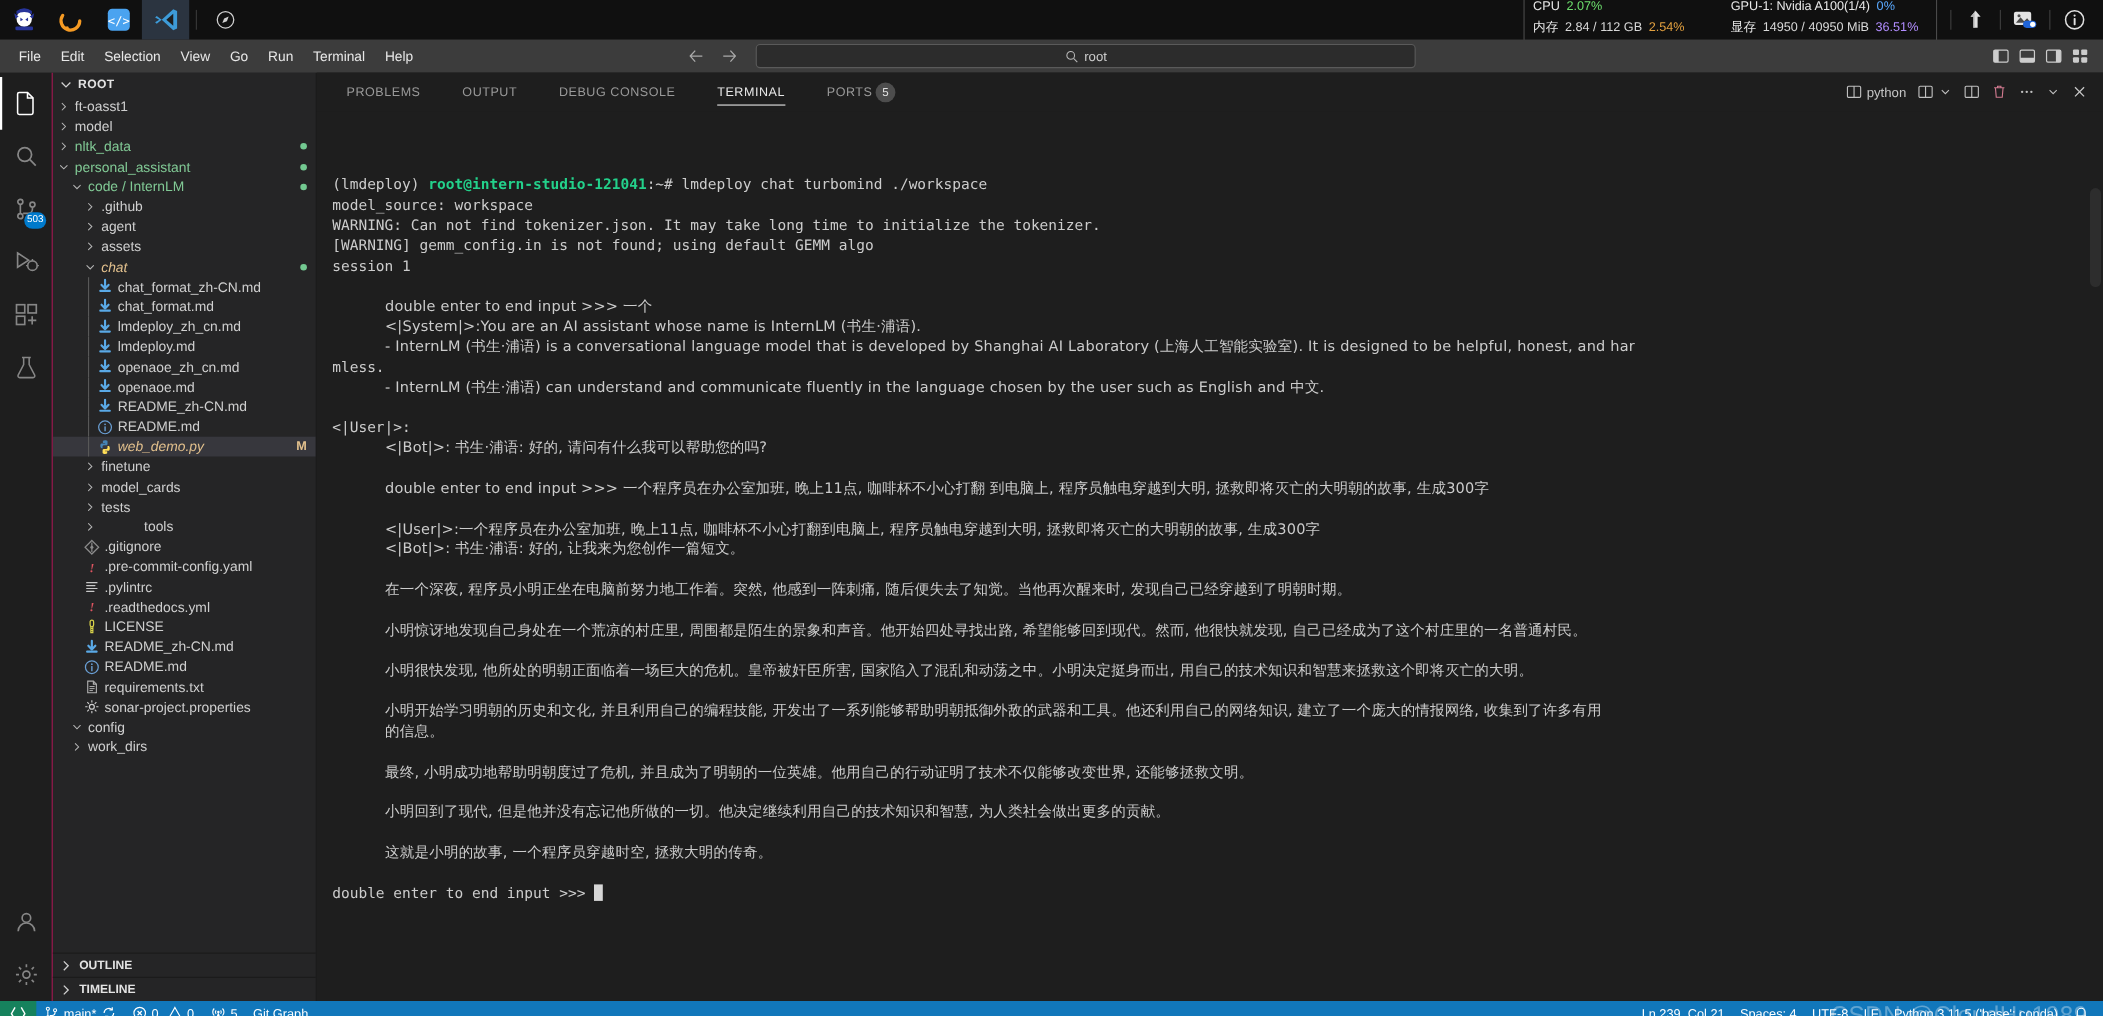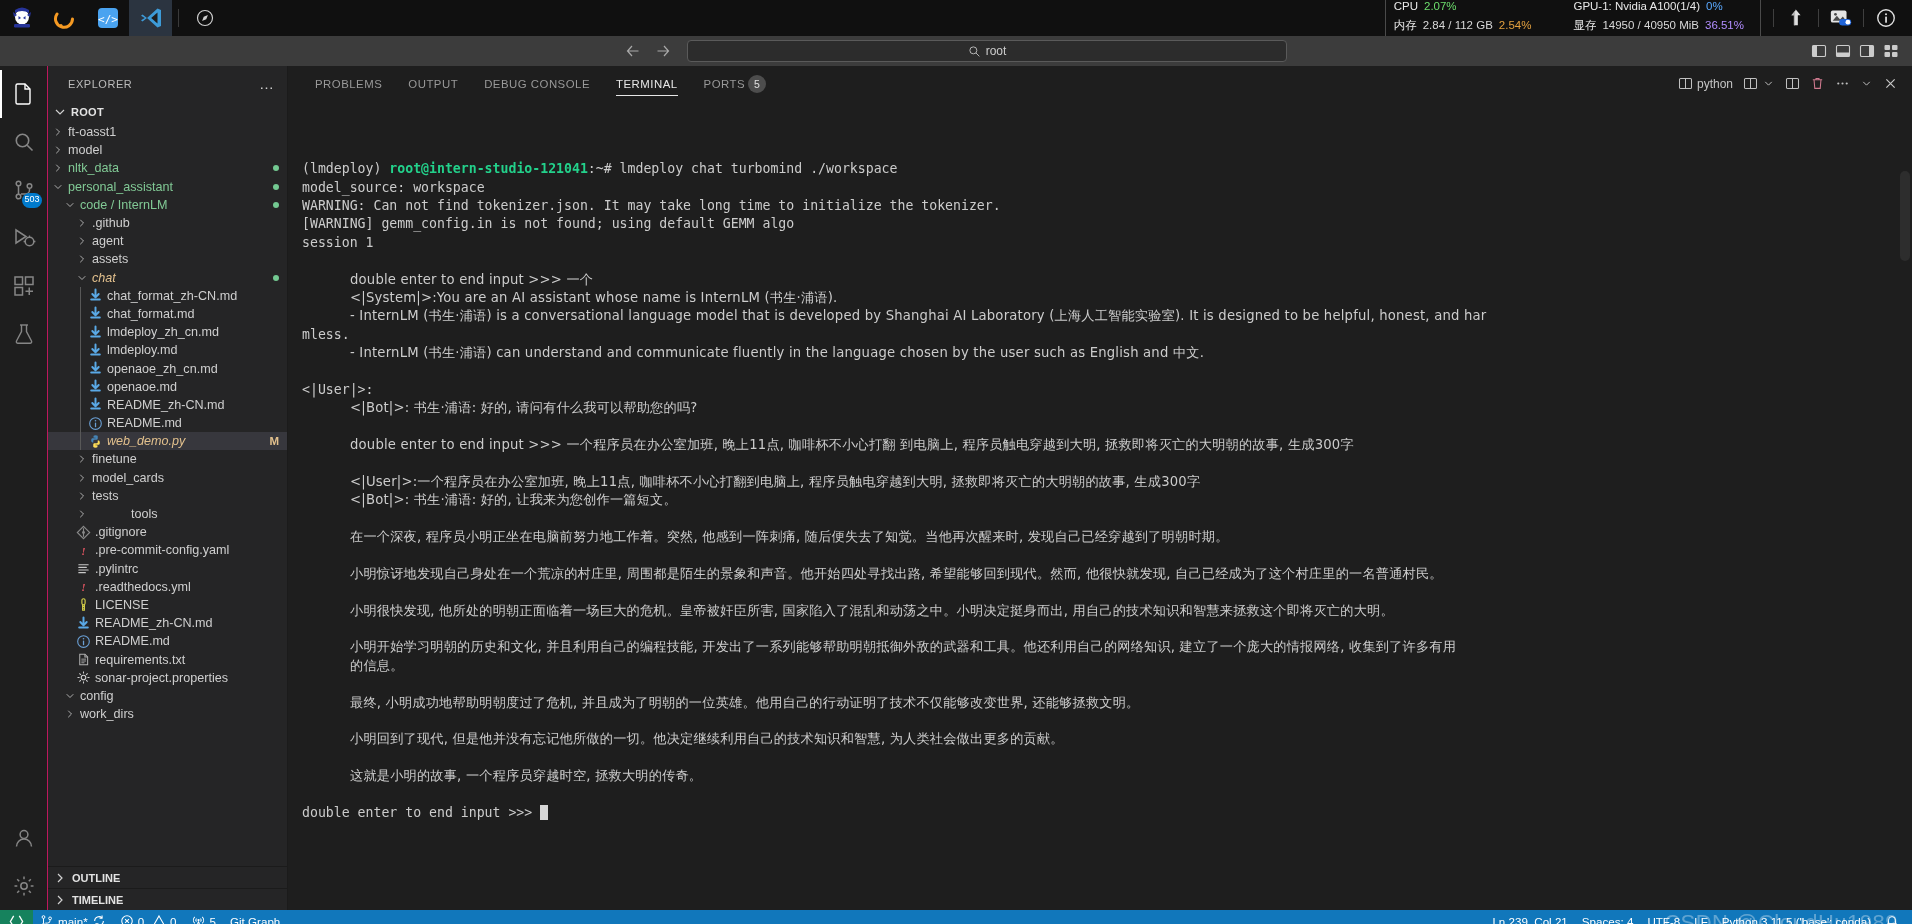--- a/index.html
+++ b/index.html
@@ -141,21 +141,21 @@
   .sb-bottom-sec {
     height: 22px; display: flex; align-items: center; gap: 4px; padding-left: 4px;
     font-size: 11px; font-weight: bold; color: #e3e3e3; border-top: 1px solid #1b1b1b;
     cursor: pointer;
   }
 
   
   .editor-area { flex: 1; display: flex; flex-direction: column; background: #1e1e1e; }
   .panel-tabs {
     height: 35px; display: flex; align-items: center; padding-left: 16px;
-    gap: 4px; background: #1e1e1e; position: relative;
+    gap: 16px; background: #1e1e1e; position: relative;
   }
   .ptab {
     font-size: 11.4px; letter-spacing: .5px; color: #999999; padding: 0 11px;
     height: 35px; display: flex; align-items: center; cursor: pointer; position: relative;
   }
   .ptab.active { color: #e7e7e7; }
   .ptab.active::after {
     content: ""; position: absolute; left: 11px; right: 11px; bottom: 5px;
     height: 1px; background: #e7e7e7;
   }
@@ -297,20 +297,30 @@
       <svg width="22" height="22" viewBox="0 0 24 24">
         <circle cx="12" cy="12" r="9" stroke="#e0e0e0" stroke-width="1.5" fill="none"></circle>
         <circle cx="12" cy="7.8" r="1.1" fill="#e0e0e0"></circle>
         <rect x="11.1" y="10.3" width="1.9" height="7" rx=".7" fill="#e0e0e0"></rect>
       </svg>
     </div>
   </div>
 </div>
 
 <div class="titlebar">
+  <div class="menu">
+    <div class="menu-item">File</div>
+    <div class="menu-item">Edit</div>
+    <div class="menu-item">Selection</div>
+    <div class="menu-item">View</div>
+    <div class="menu-item">Go</div>
+    <div class="menu-item">Run</div>
+    <div class="menu-item">Terminal</div>
+    <div class="menu-item">Help</div>
+  </div>
 
   <div class="title-center">
     <div class="navbtns">
       <div class="navbtn">
         <svg width="16" height="16" viewBox="0 0 16 16">
           <path d="M7 3 L2.5 8 L7 13 M2.8 8 H13.5" stroke="#a9a9a9" stroke-width="1.2" fill="none"></path>
         </svg>
       </div>
       <div class="navbtn">
         <svg width="16" height="16" viewBox="0 0 16 16">
@@ -413,24 +423,20 @@
     </div>
     <div class="act-item">
       <svg width="24" height="24" viewBox="0 0 24 24">
         <circle cx="12" cy="12" r="3.2" stroke="currentColor" stroke-width="1.5" fill="none"></circle>
         <path d="M12 2.5 v2.8 M12 18.7 v2.8 M2.5 12 h2.8 M18.7 12 h2.8 M5.2 5.2 l2 2 M16.8 16.8 l2 2 M18.8 5.2 l-2 2 M7.2 16.8 l-2 2" stroke="currentColor" stroke-width="1.5"></path>
       </svg>
     </div>
   </div>
 
   <div class="sidebar">
-    <div class="sb-header">
-      <span>EXPLORER</span>
-      <span class="sb-dots">…</span>
-    </div>
     <div class="sb-section-title">
       <span>
         <svg width="16" height="16" viewBox="0 0 16 16">
             <path d="M4 6 L8 10 L12 6" stroke="#d0d0d0" stroke-width="1.2" fill="none"></path>
           </svg>
       </span>
       <span>ROOT</span>
     </div>
     <div class="tree" id="file-tree">
         <div class="row" style="padding-left: 4px;">

